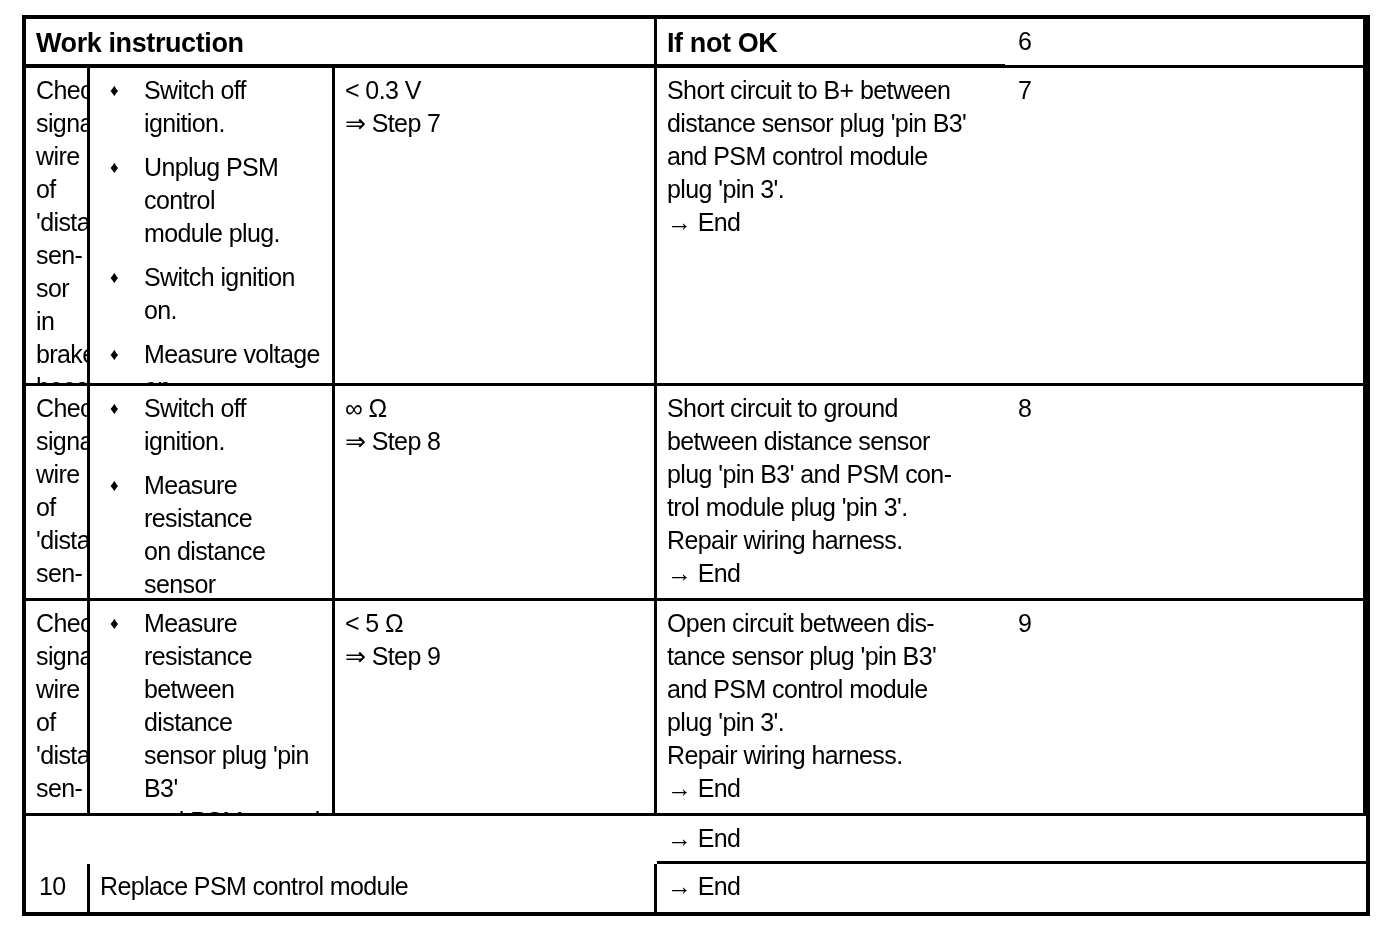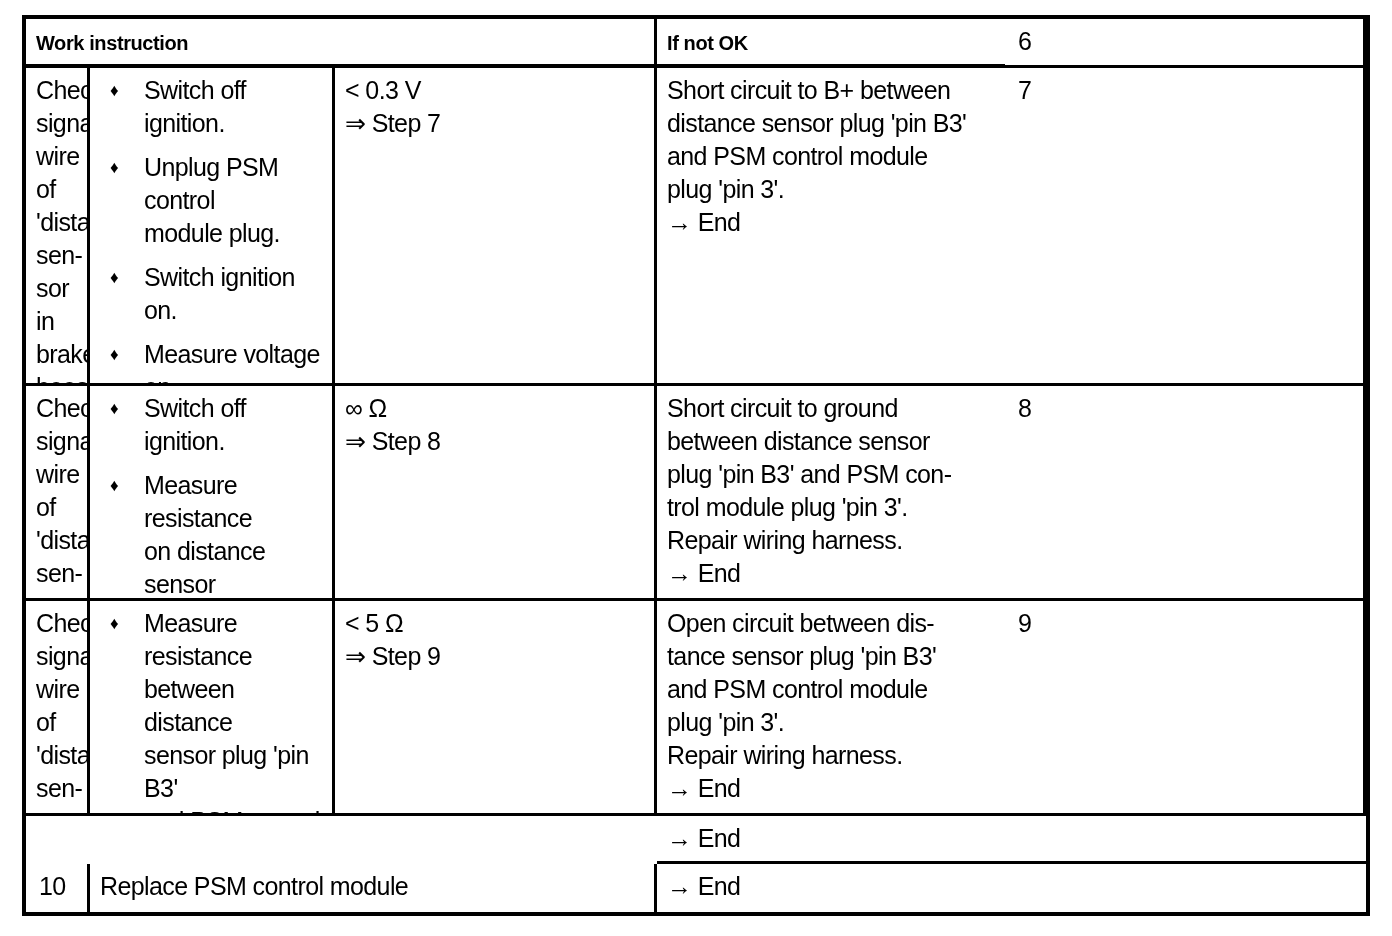--- a/index.html
+++ b/index.html
@@ -34,21 +34,21 @@
     overflow: hidden;
     font-size: 25px;
     line-height: 33px;
     letter-spacing: -0.6px;
     padding: 6px 4px 4px 10px;
   }
   .cell.last-col { border-right: none; }
   .cell.last-row { border-bottom: none; }
   .hdr {
     font-weight: bold;
-    font-size: 20px;
+    font-size: 27px;
     border-bottom-width: 4px;
     padding-top: 8px;
     padding-left: 10px;
     letter-spacing: -0.4px;
   }
   .step-col { padding-left: 13px; }
   .pre { white-space: pre-line; }
   .actions {
     display: flex;
     flex-direction: column;

